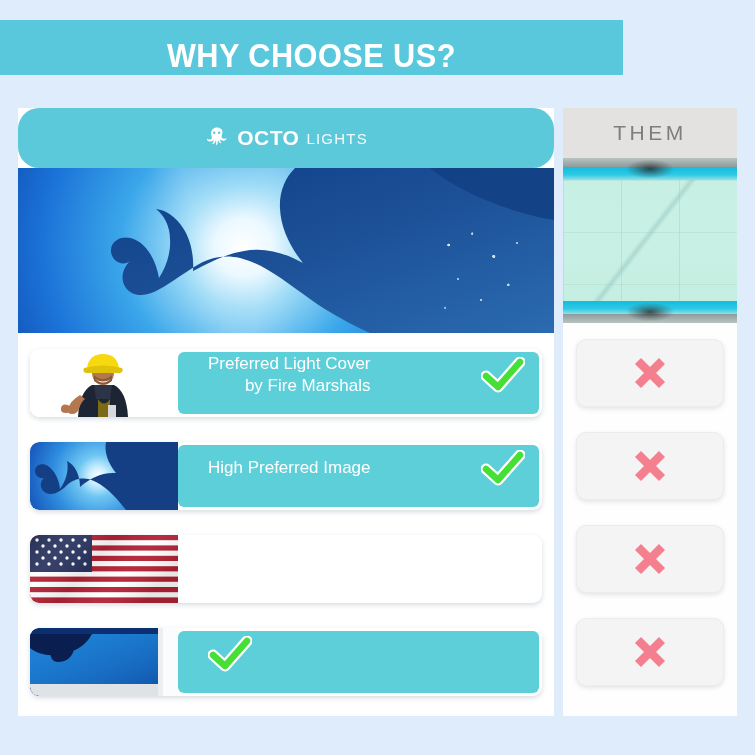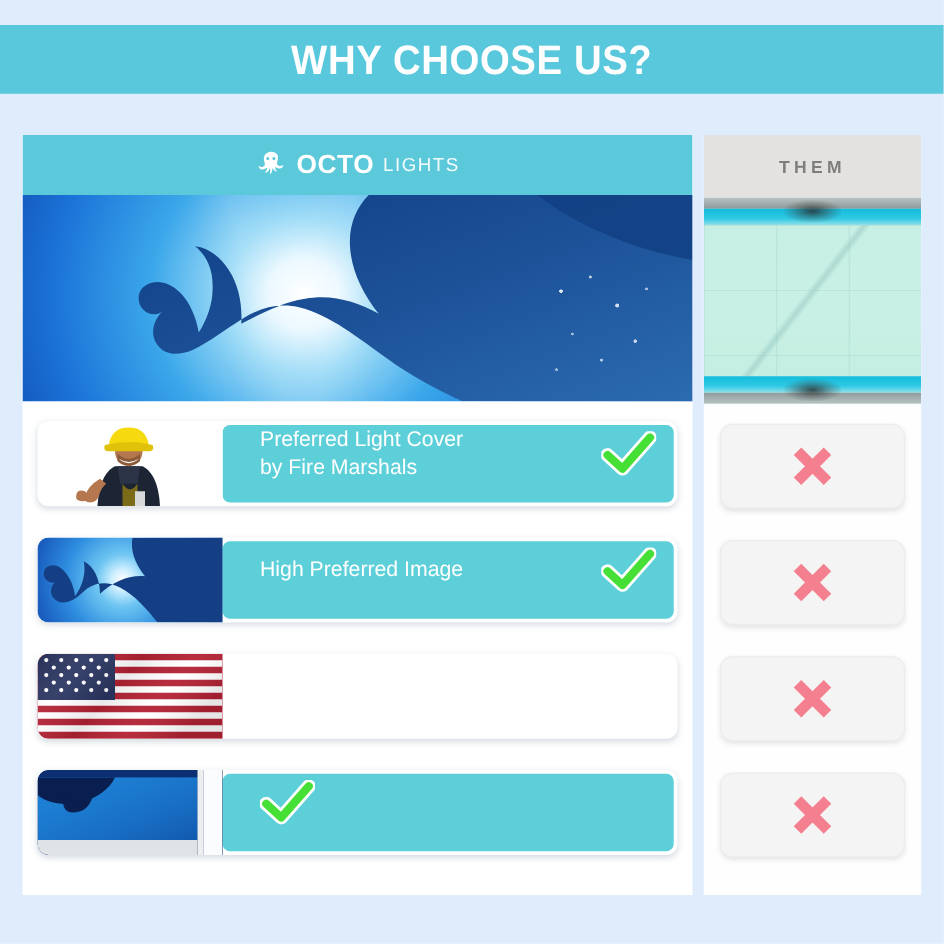--- a/index.html
+++ b/index.html
@@ -13,25 +13,25 @@
     font-family: "Liberation Sans", sans-serif;
     overflow: hidden;
     position: relative;
   }
 
   
   .title-bar {
     position: absolute;
     left: 0;
     top: 20px;
-    width: 755px;
+    width: 623px;
     height: 55px;
     background: #5ac8dc;
     display: flex;
-    align-items: center;
+    align-items: flex-end;
     justify-content: center;
   }
   .title-bar .title-text {
     color: #ffffff;
     font-size: 33px;
     font-weight: bold;
     letter-spacing: 0.5px;
     font-family: "Liberation Sans Narrow", "Liberation Sans", sans-serif;
     transform: scaleX(0.93);
   }
@@ -54,26 +54,27 @@
   }
   .panel-them {
     width: 174px;
     background: #fefefe;
     position: relative;
     overflow: hidden;
   }
 
   
   .brand-header {
-    height: 48px;
+    height: 60px;
     background: #5bc9d9;
     display: flex;
     align-items: center;
     justify-content: center;
     gap: 7px;
+    border-radius: 21px;
   }
   .octo-logo {
     width: 26px;
     height: 26px;
     position: relative;
     flex: 0 0 auto;
   }
   .brand-strong {
     color: #ffffff;
     font-size: 21px;
@@ -89,22 +90,22 @@
 
   .them-header {
     height: 50px;
     background: #e4e2e0;
     display: flex;
     align-items: center;
     justify-content: center;
   }
   .them-header .them-text {
     color: #7e7e7e;
-    font-size: 14px;
-    font-weight: 700;
+    font-size: 21px;
+    font-weight: 400;
     letter-spacing: 3.5px;
   }
 
   
   .hero-us {
     height: 165px;
     position: relative;
     overflow: hidden;
     background:
       radial-gradient(circle at 42% 48%, #ffffff 0%, #eaf8ff 9%, #9fdcf7 19%, #3ba7ea 38%, #1b73d8 62%, #1049ad 85%, #0b3a92 100%);
@@ -209,20 +210,21 @@
   }
   .claim-bar {
     flex: 1 1 auto;
     background: #5ccfd9;
     border-radius: 6px;
     margin: 3px 3px 3px 0;
     display: flex;
     align-items: center;
     justify-content: space-between;
     padding: 0 14px 17px 30px;
+    text-align: right;
   }
   .claim-text {
     color: #ffffff;
     font-size: 17px;
     font-weight: 300;
     line-height: 1.25;
     white-space: pre-line;
   }
   .check-icon { flex: 0 0 auto; width: 44px; height: 36px; }
 

